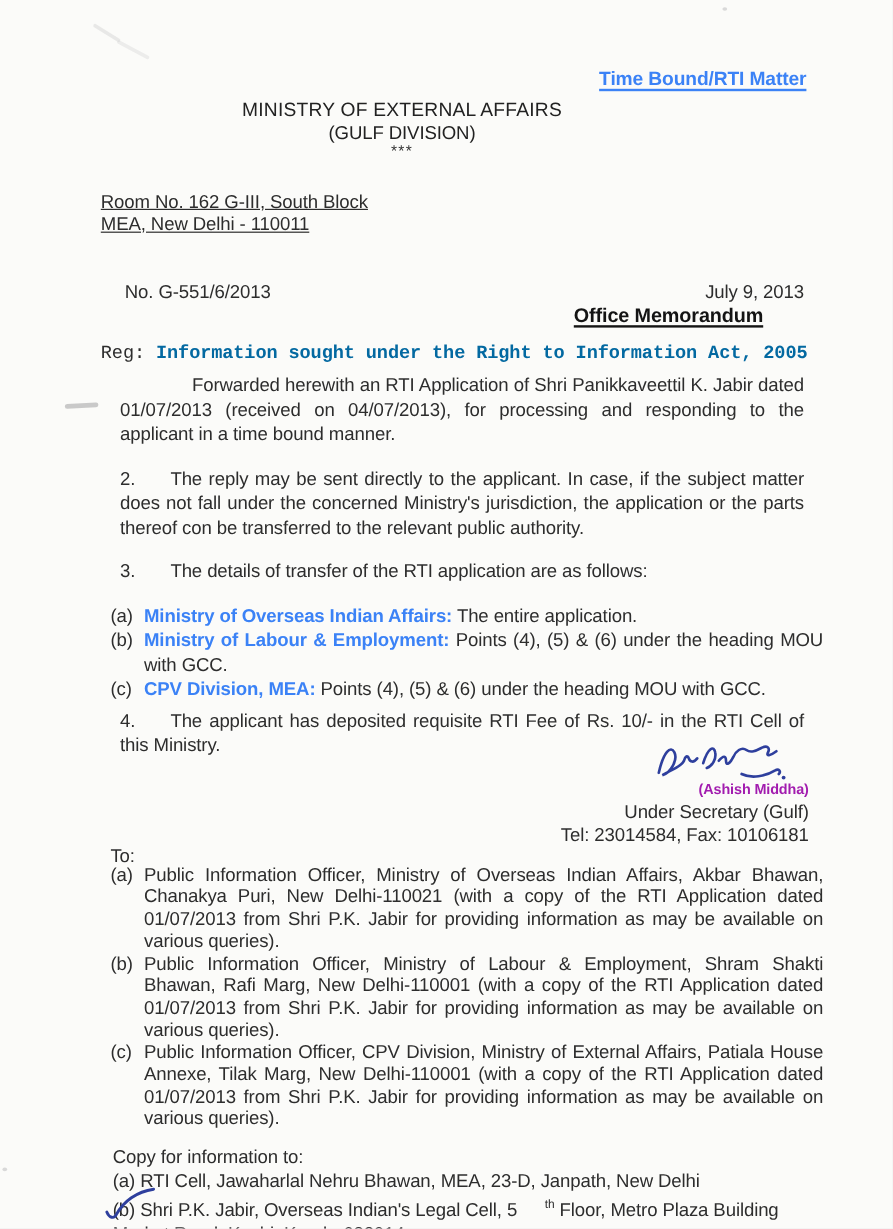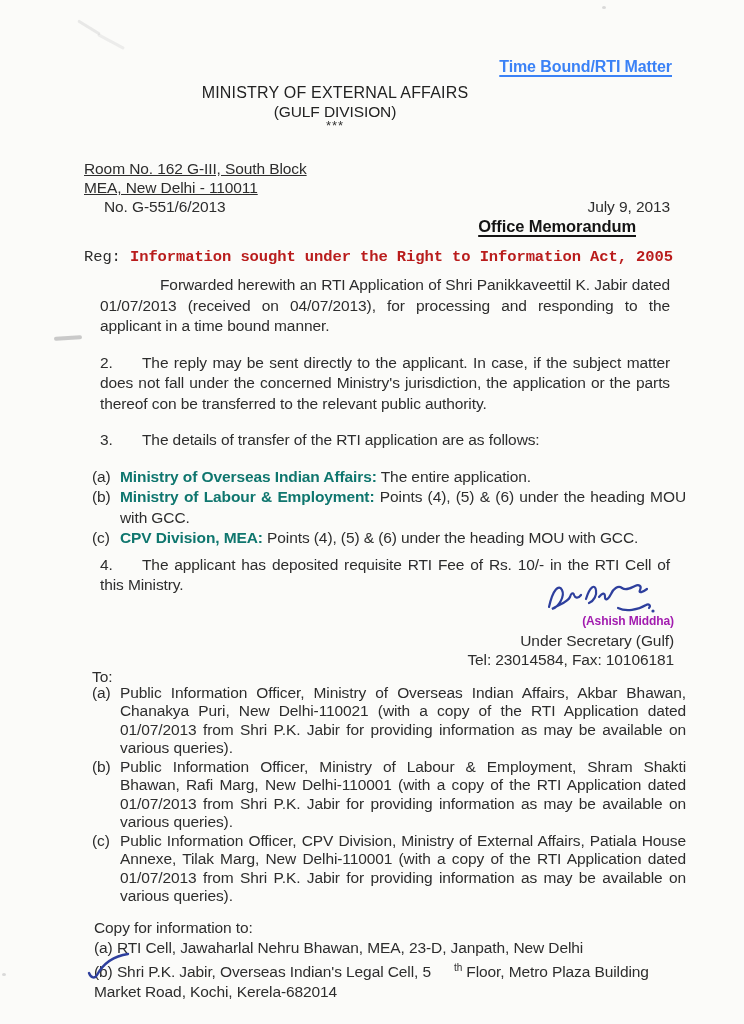--- a/index.html
+++ b/index.html
@@ -9,48 +9,48 @@
     margin: 0 auto;
     background: #fbfbf9;
     overflow: hidden;
     font-family: "Liberation Sans", "DejaVu Sans", sans-serif;
     color: #2d2d2d;
     box-sizing: border-box;
     padding: 57px 58px 0 84px;
     font-size: 15.5px;
     letter-spacing: -0.1px;
   }
-  .page b, .page strong { color:#0f766e; }
+  .page b, .page strong { color:#3b82f6; }
 
   .classification { text-align: right; padding-right: 14px; line-height: 20px; }
   .classification span {
     font-weight: bold; font-size: 16px; color:#3b82f6;
     text-decoration: underline; text-decoration-thickness: 2px; text-underline-offset: 3px;
   }
 
   .org-block { margin-top: 6px; text-align: center; position: relative; left: -50px; color:#222; }
   .org-ministry { line-height: 19px; font-size: 16px; letter-spacing: .2px; }
   .org-division { line-height: 19px; font-size: 15.5px; }
   .org-stars { line-height: 10px; font-size: 13px; letter-spacing: 1px; color:#333; }
 
   .addr { margin-top: 28px; text-align: left; padding-right: 8px; line-height: 19px; font-size: 15.5px; text-decoration: underline; }
 
-  .ref-row { display: flex; justify-content: space-between; line-height: 19px; }
+  .ref-row { display: flex; justify-content: space-between; line-height: 19px; margin-top: 37px; }
   .ref-file { margin-left: 20px; }
   .ref-date { padding-right: 16px; }
 
   .doc-title { text-align: right; position: relative; left: -50px; line-height: 21px; }
   .doc-title span {
     font-weight: bold; font-size: 16.5px; color:#141414;
     text-decoration: underline; text-decoration-thickness: 2px; text-underline-offset: 3px;
   }
 
   .reg-row { margin-top: 10px; display: flex; line-height: 21px; font-family: Liberation Mono, monospace; }
   .reg-label { flex: 0 0 46px; }
-  .reg-subject { font-weight: bold; color:#b91c1c; }
+  .reg-subject { font-weight: bold; color:#0369a1; }
 
   p.body-par { margin: 16px; text-align: justify; line-height: 20.5px; }
   p.par1 { margin-top: 7px; text-indent: 60px; }
   p.par2 { margin-top: 5px; }
   p.par3 { margin-top: 5px; }
   p.par4 { margin-top: 6px; }
   .pnum { display: inline-block; width: 42px; }
 
   ul.hang { margin: 7px 0 0 0; padding: 0 0 0 8px; list-style: none; }
   ul.hang li { padding-left: 28px; text-align: justify; line-height: 20.5px; }

